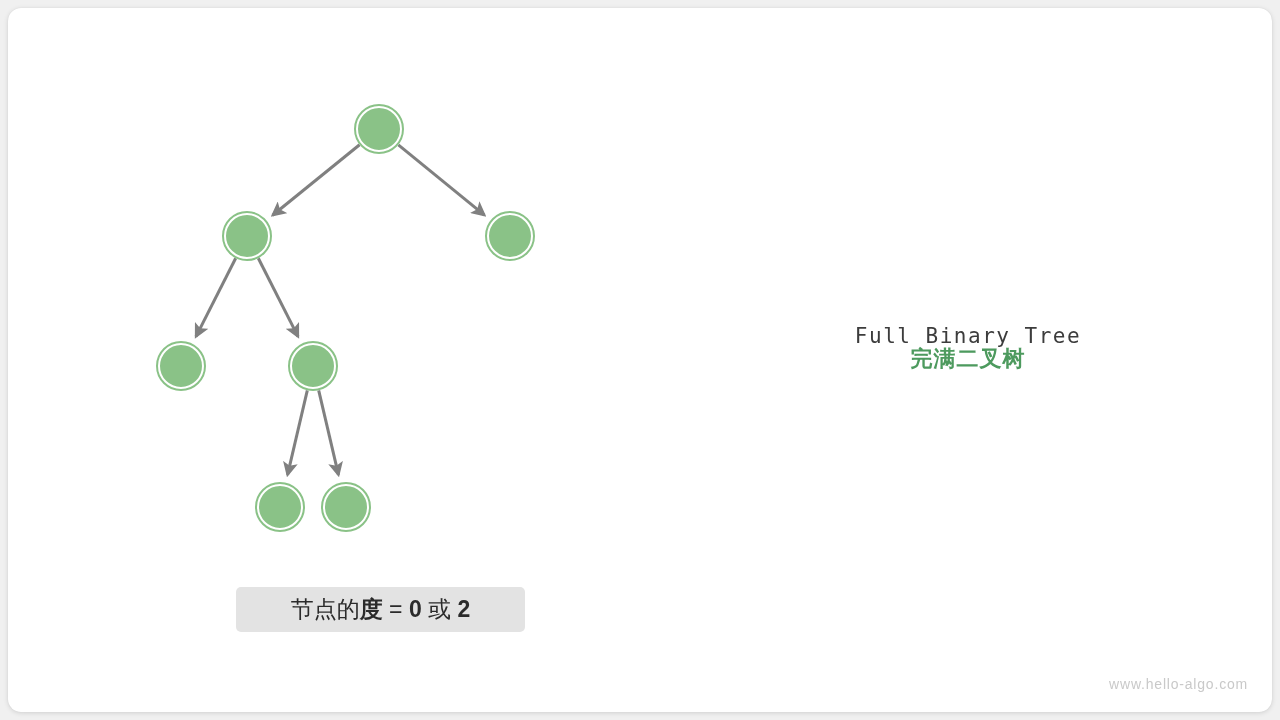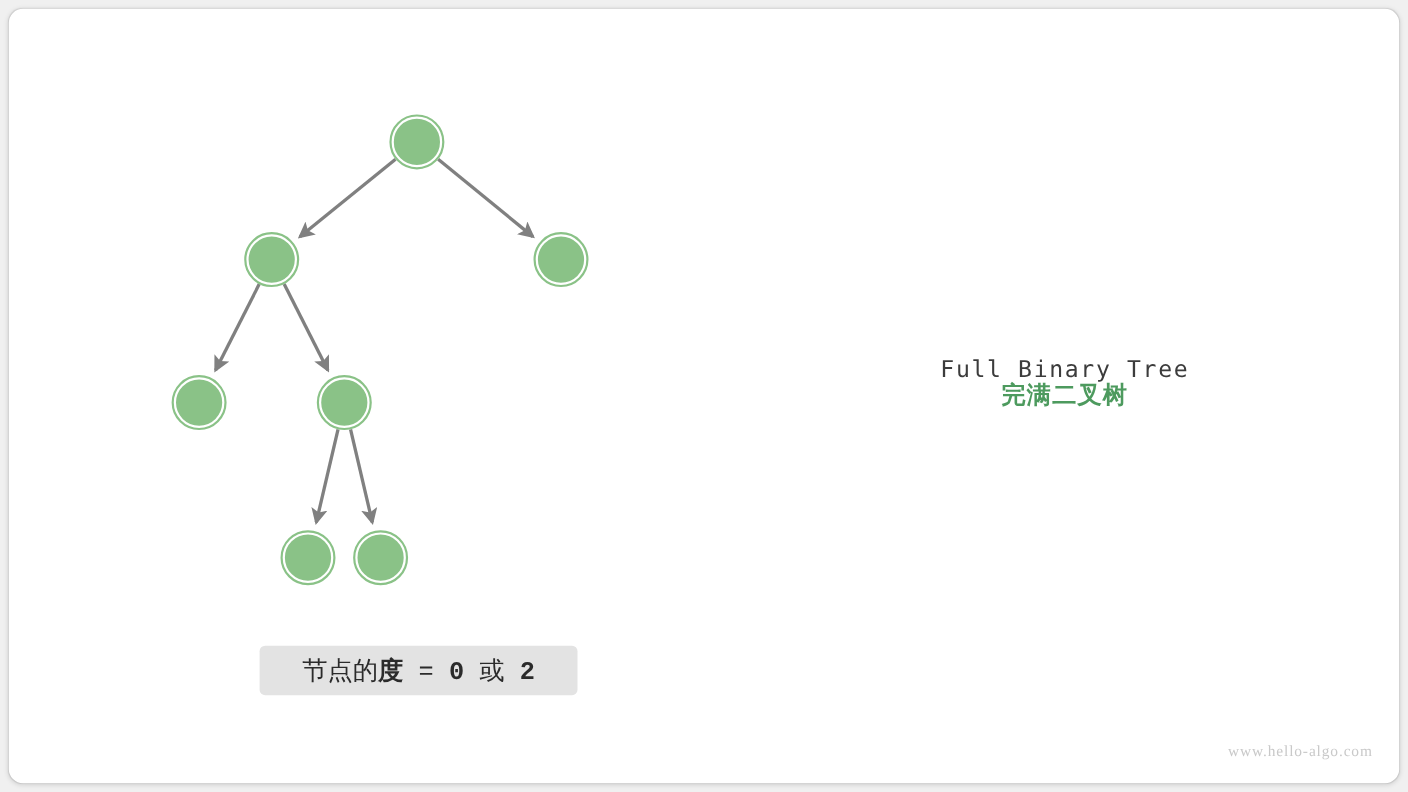--- a/index.html
+++ b/index.html
@@ -76,34 +76,34 @@
     background: #e3e3e3;
     border-radius: 5px;
     display: flex;
     align-items: center;
     justify-content: center;
     box-sizing: border-box;
   }
   #degree-text {
     font-size: 23px;
     color: #2b2b2b;
-    font-family: Liberation Mono, monospace;
+    font-family: Liberation Sans, sans-serif;
     white-space: nowrap;
     letter-spacing: 0px;
   }
   #degree-text b {
     font-weight: bold;
   }
   #watermark {
     position: absolute;
     right: 32px;
     bottom: 28px;
     color: #c9c9c9;
     font-size: 14px;
-    font-family: Liberation Serif, serif;
+    font-family: Liberation Sans, sans-serif;
     letter-spacing: 0.8px;
     white-space: nowrap;
   }
 </style>
 </head>
 <body>
 
 <div id="canvas">
   <div id="card"></div>
 

